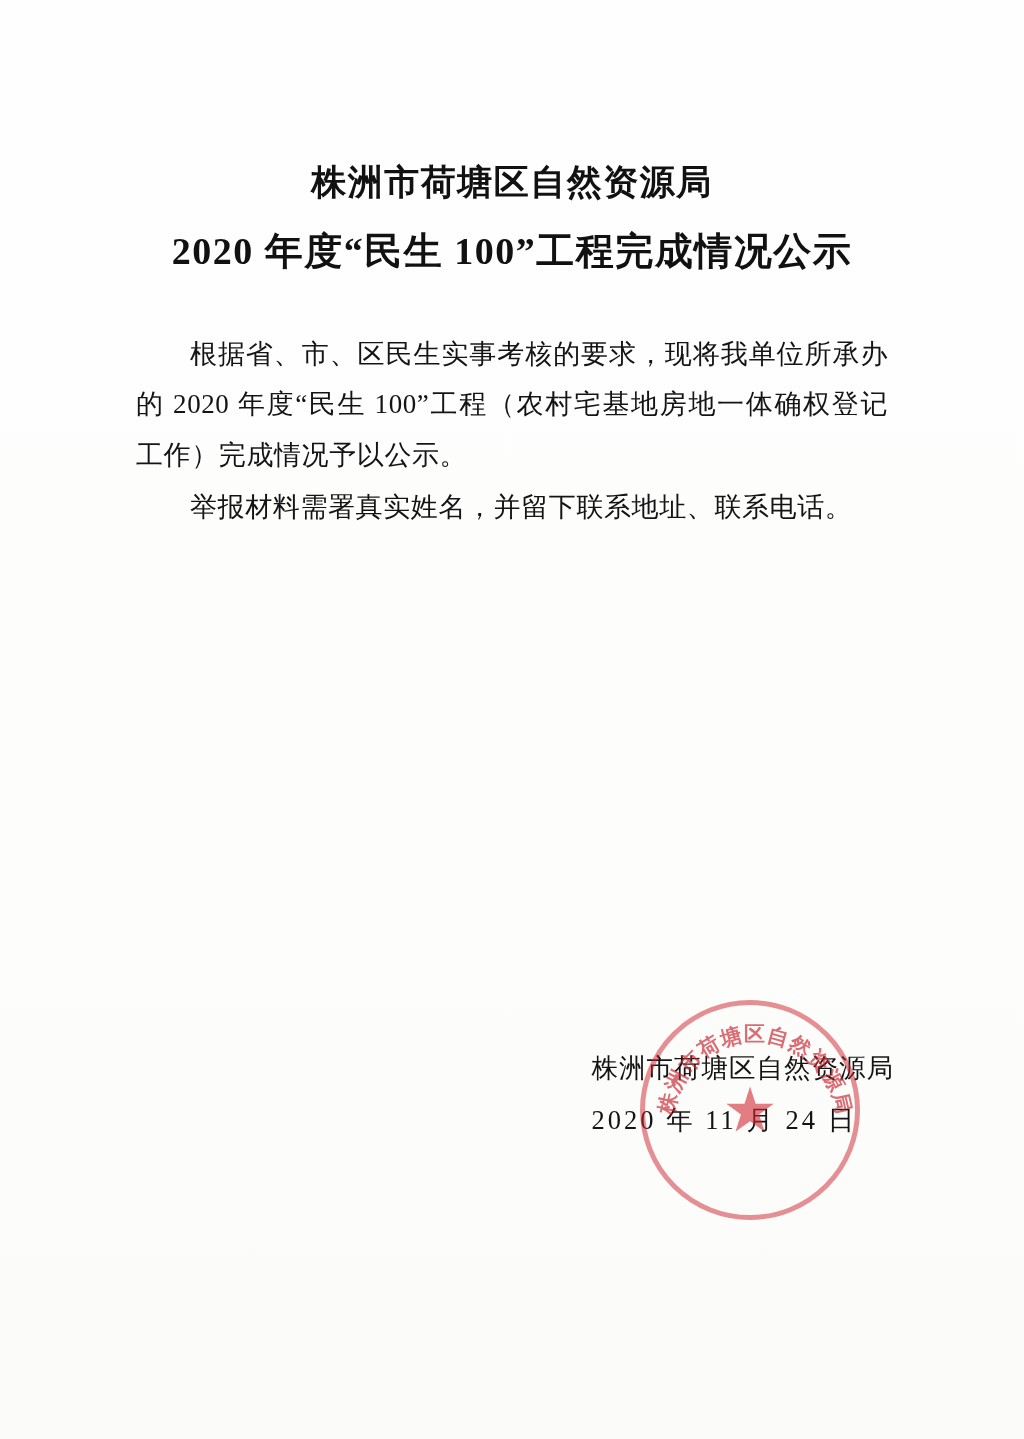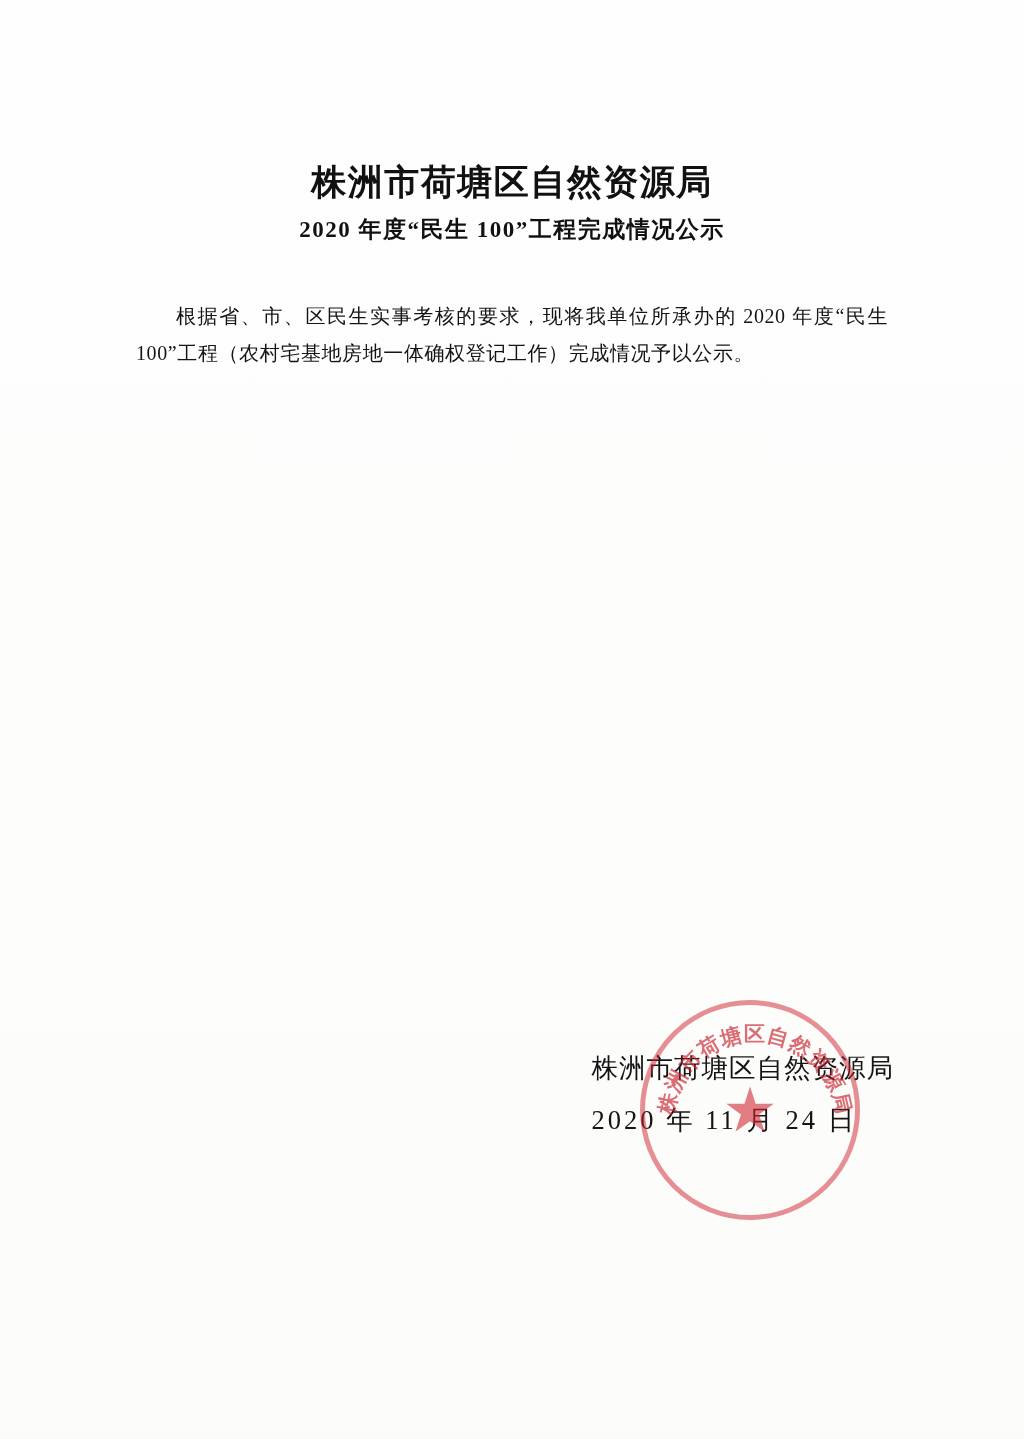--- a/index.html
+++ b/index.html
@@ -39,31 +39,31 @@
     line-height: 1.34;
   }
   .title-line {
     font-size: 35px;
     font-weight: bold;
     letter-spacing: 1.5px;
     color: #111;
     font-family: "Liberation Serif", "DejaVu Serif", serif;
   }
   .title-line.second {
-    font-size: 23px;
-    margin-top: 8px;
+    font-size: 38px;
+    margin-top: 19px;
   }
 
   .body-block {
     margin: 52px auto 0 auto;
     width: 752px;
   }
 
   .para {
-    font-size: 20px;
+    font-size: 27px;
     line-height: 1.87;
     text-align: justify;
     text-justify: inter-ideograph;
     letter-spacing: 0.6px;
     text-indent: 2em;
     margin: 0 0 2px 0;
     color: #141414;
   }
 
   .signature-block {
@@ -155,20 +155,21 @@
 
 <div class="doc">
 
   <div class="title-block">
     <div class="title-line">株洲市荷塘区自然资源局</div>
     <div class="title-line second">2020 年度“民生 100”工程完成情况公示</div>
   </div>
 
   <div class="body-block">
     <p class="para">根据省、市、区民生实事考核的要求，现将我单位所承办的 2020 年度“民生 100”工程（农村宅基地房地一体确权登记工作）完成情况予以公示。</p>
+    <p class="para">举报材料需署真实姓名，并留下联系地址、联系电话。</p>
   </div>
 
   <div class="signature-block">
     <div class="sig-org">株洲市荷塘区自然资源局</div>
     <div class="sig-date">2020 年 11 月 24 日</div>
   </div>
 
   <div class="seal">
     <div class="seal-inner">
       <div class="seal-text">

